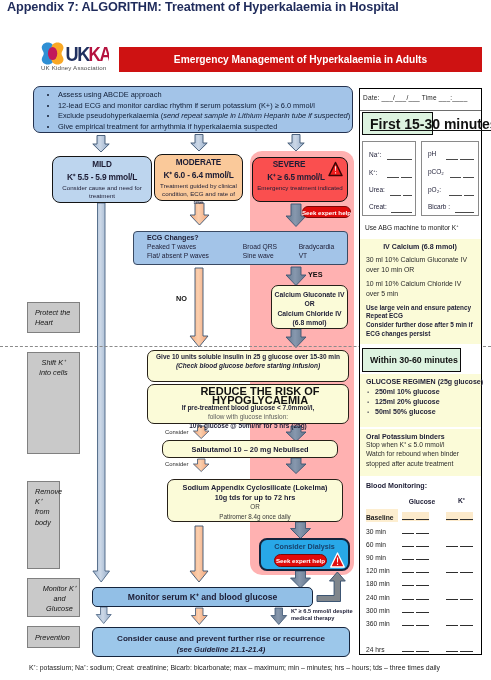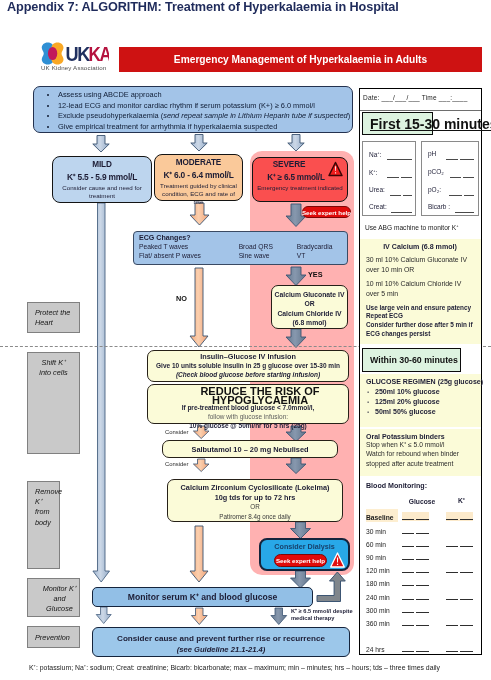--- a/index.html
+++ b/index.html
@@ -51,21 +51,21 @@
        color:#151515;padding:5px 0 0 7px;line-height:10.2px;}
 
   
   #rightpanel{left:359px;top:88px;width:123px;height:567px;border:1.5px solid #000;background:#fff;}
 
   
   .pill{background:#e00a0a;border:1.2px solid #7d0606;border-radius:10px;color:#fff;
      font-size:6.3px;font-weight:bold;display:flex;align-items:center;justify-content:center;white-space:nowrap;}
 
   
-  #ecgbox{left:133px;top:231px;width:215px;height:34px;background:#a3c4e8;border:1.2px solid #3a4a63;border-radius:4px;}
+  #ecgbox{left:133px;top:231px;width:215px;height:34px;background:#a3c4e8;border:1.2px solid #3a4a63;border-radius:4px;padding-left:8px;}
   #ecgbox .ecg-title{font-size:7.1px;font-weight:bold;margin:2px 0 1px 5px;}
   #ecgbox .ecg-cols{display:flex;font-size:6.7px;line-height:8.6px;padding-left:5px;}
   #ecgbox .ecg-cols div{}
   .ecg-c1{width:103px;} .ecg-c2{width:60px;} .ecg-c3{width:52px;}
 
   .no-lbl{font-size:7.3px;font-weight:bold;color:#111;margin-top:24px;}
   .yes-lbl{font-size:7.3px;font-weight:bold;color:#111;}
 
   #calciumbox{left:271px;top:285px;width:77px;height:44px;font-size:6.8px;font-weight:bold;
       line-height:9.4px;padding-top:4px;}
@@ -307,36 +307,35 @@
 <div class="abs yes-lbl" style="left:308px;top:270px;">YES</div>
 
 <div class="abs rbox yellow" id="calciumbox">
   <div>Calcium Gluconate IV</div>
   <div>OR</div>
   <div>Calcium Chloride IV</div>
   <div>(6.8 mmol)</div>
 </div>
 
 <div class="abs rbox yellow" id="insulinbox">
-  <div class="t">Insulin–Glucose IV Infusion</div>
   <div class="b">Give 10 units soluble insulin in 25 g glucose over 15-30 min</div>
   <div class="i">(Check blood glucose before starting infusion)</div>
 </div>
 
 <div class="abs rbox yellow" id="hypobox">
   <div class="t">REDUCE THE RISK OF HYPOGLYCAEMIA</div>
   <div class="b">If pre-treatment blood glucose &lt; 7.0mmol/l,</div>
   <div class="g">follow with glucose infusion:</div>
   <div class="b">10% glucose @ 50ml/hr for 5 hrs (25g)</div>
 </div>
 
 <div class="abs rbox yellow" id="salbutamol">Salbutamol 10 – 20 mg Nebulised</div>
 
 <div class="abs rbox yellow" id="binderbox">
-  <div>Calcium Zirconium Cyclosilicate (Lokelma)</div>
+  <div>Sodium Appendix Cyclosilicate (Lokelma)</div>
   <div>10g tds for up to 72 hrs</div>
   <div class="s">OR</div>
   <div class="s">Patiromer 8.4g once daily</div>
 </div>
 
 <div class="abs consider" style="left:165px;top:429px;">Consider</div>
 <div class="abs consider" style="left:165px;top:461px;">Consider</div>
 
 <div class="abs" id="dialysis">
   <div class="dt">Consider Dialysis</div>

